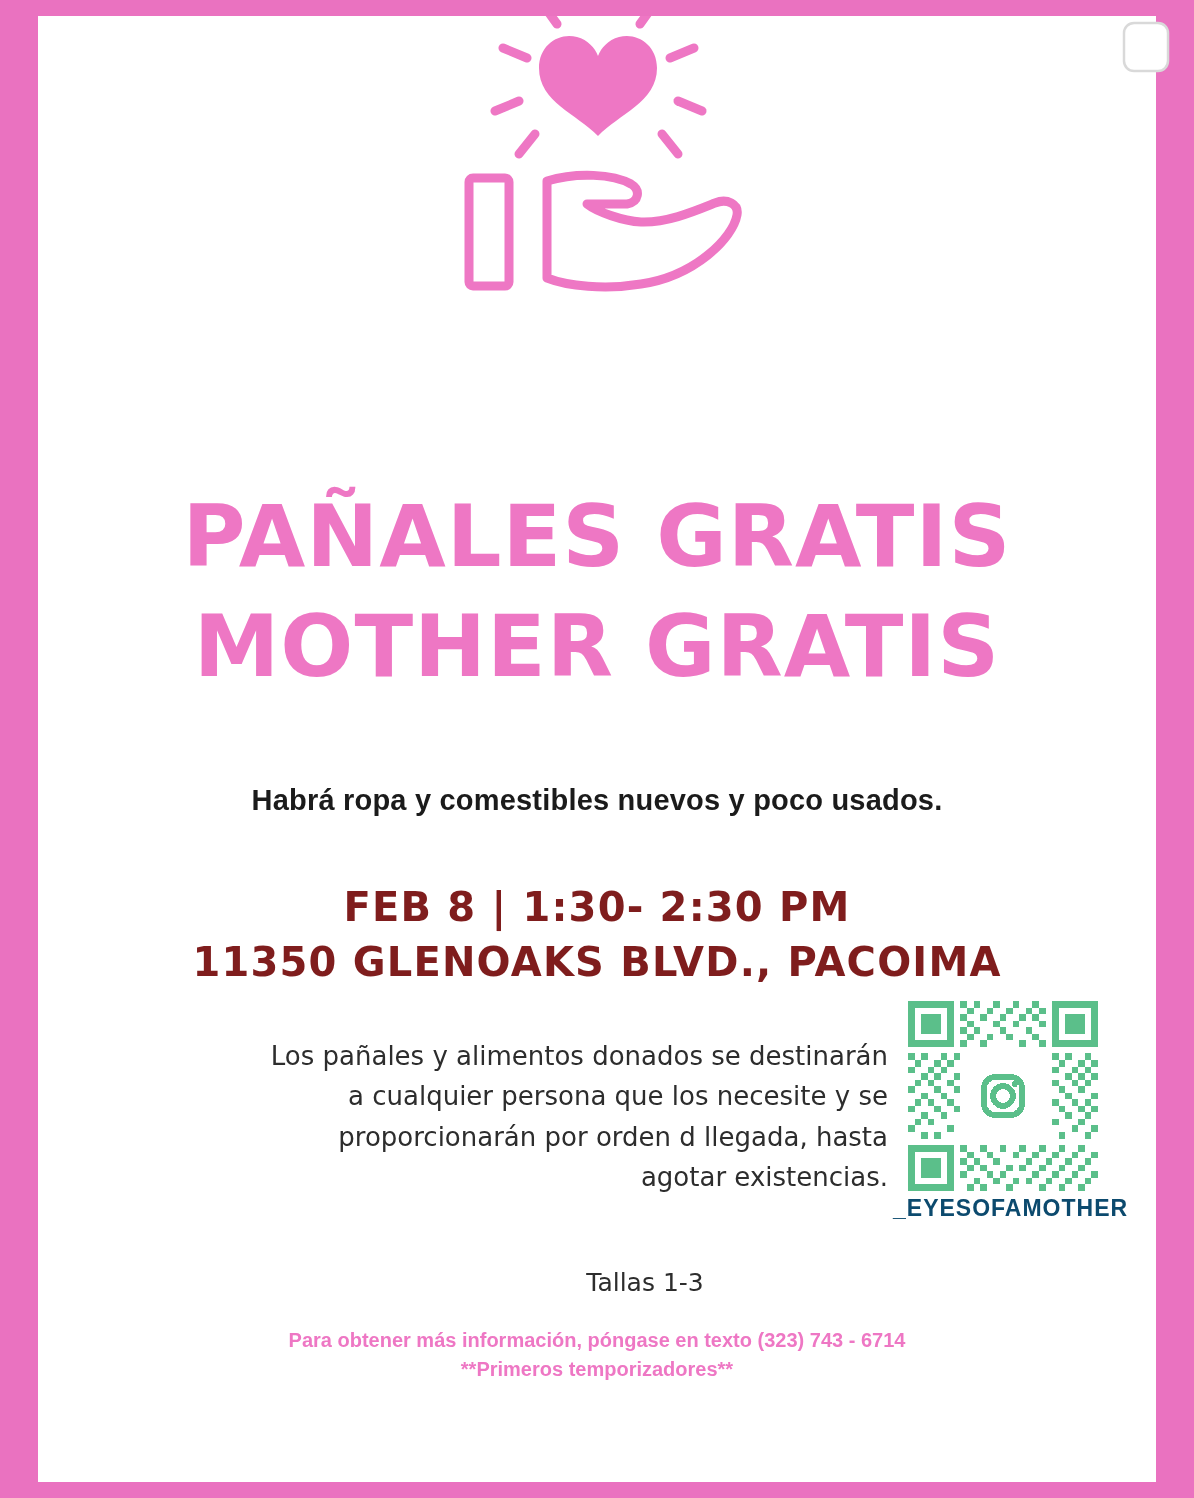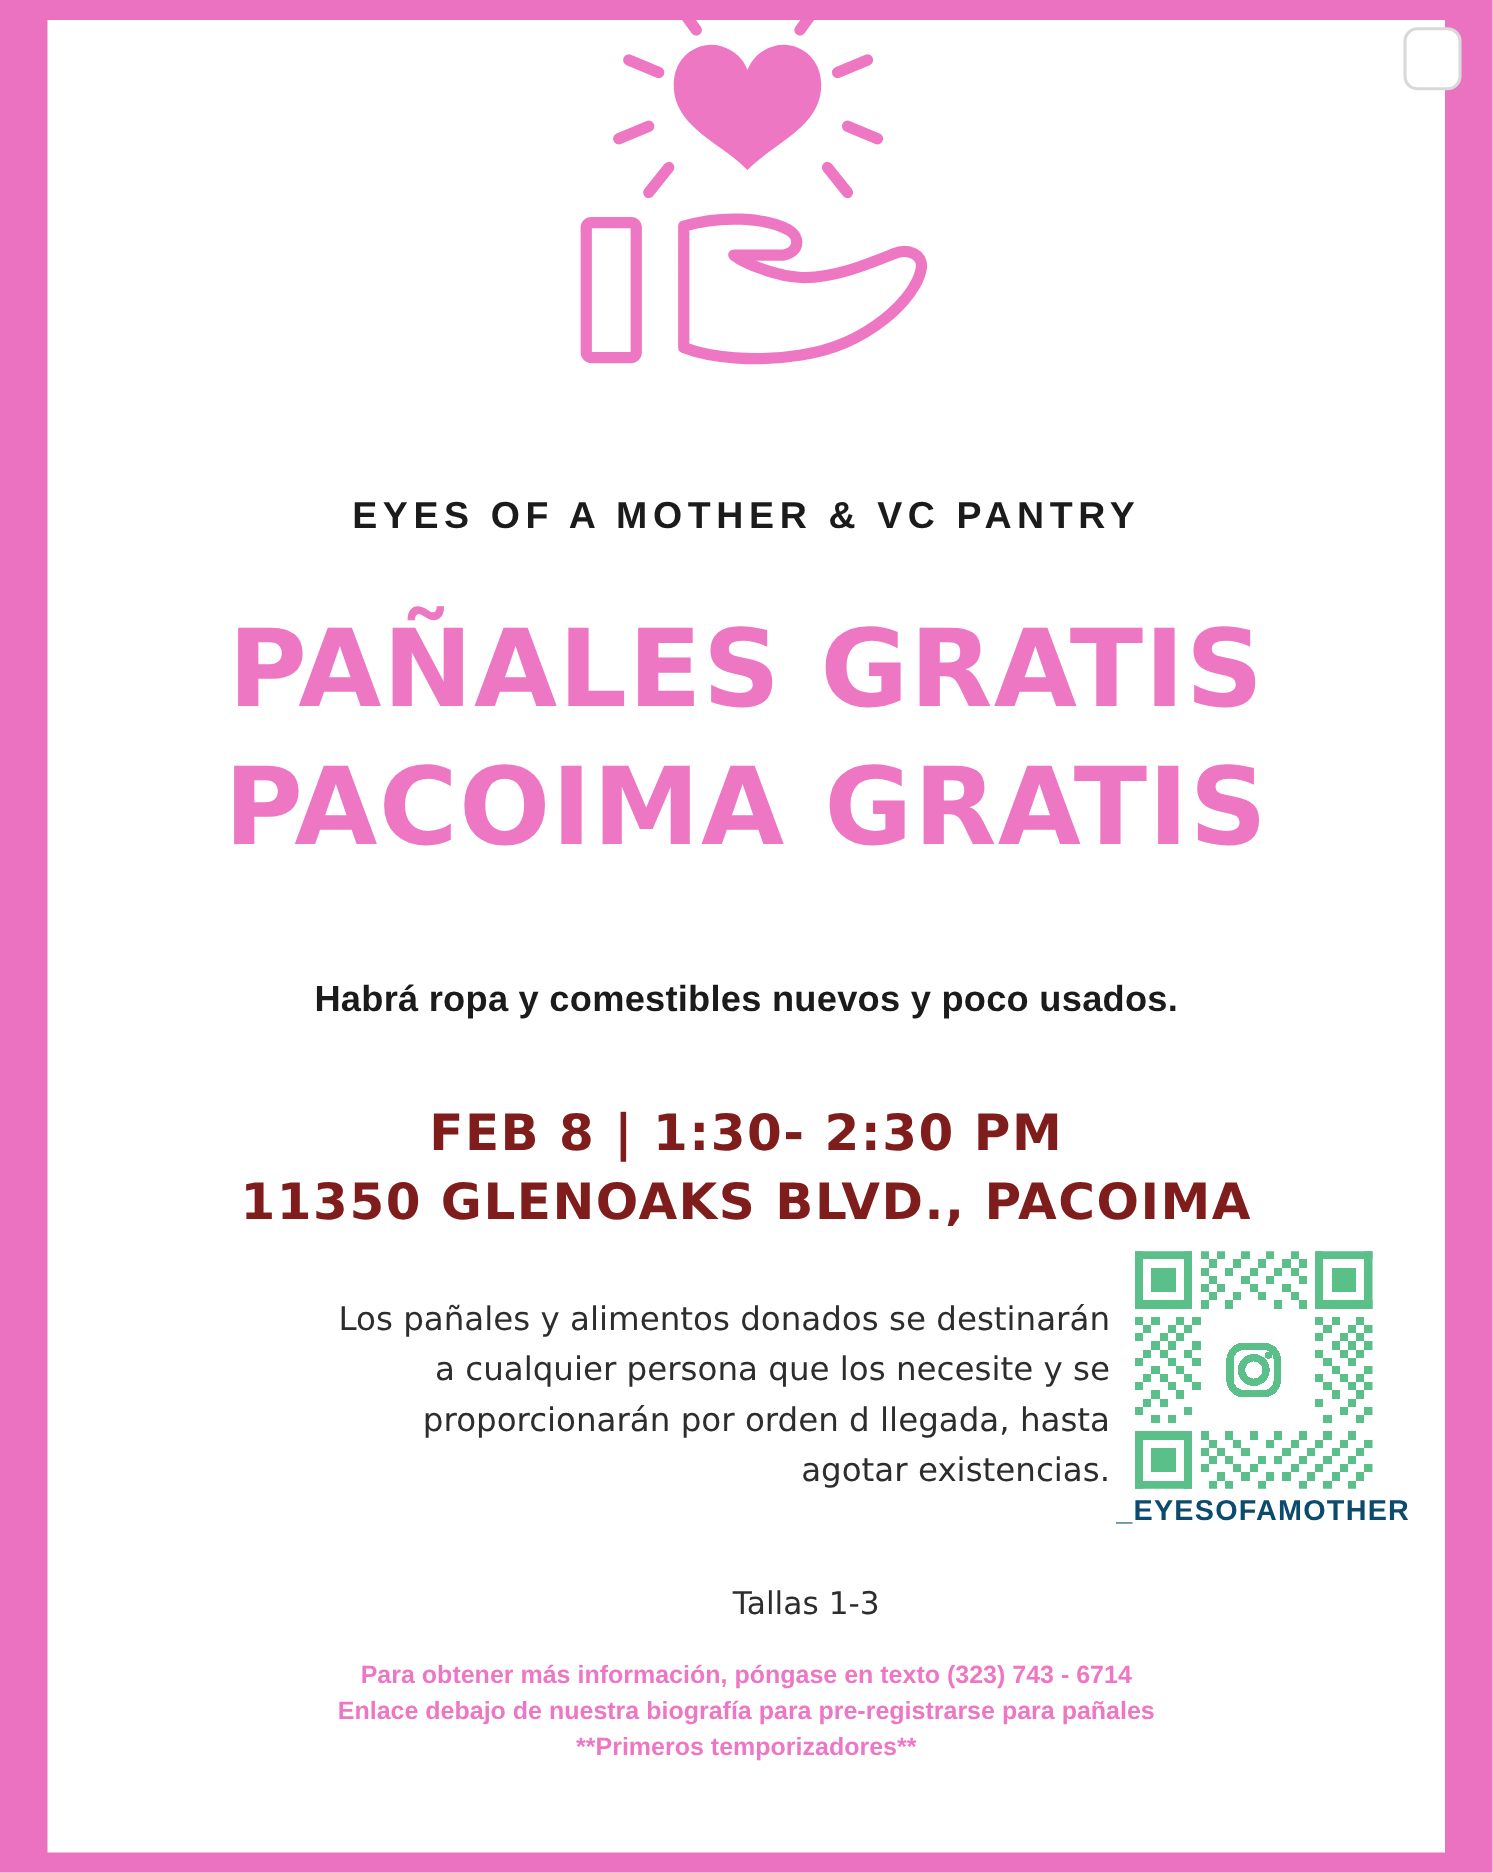--- a/index.html
+++ b/index.html
@@ -203,24 +203,23 @@
                    C 170 206, 196 215, 214 216
                    C 240 217, 268 205, 288 197
                    C 300 192, 312 198, 310 209
                    C 306 232, 268 270, 214 278
                    C 178 284, 140 280, 120 272 Z"></path>
           <rect x="42" y="172" width="40" height="108" rx="4"></rect>
         </g>
       </svg>
     </div>
 
-    <div class="org-name">EYES OF A MOTHER &amp; VC PANTRY</div>
 
     <div class="headline headline-1">PAÑALES GRATIS</div>
-    <div class="headline headline-2">PACOIMA GRATIS</div>
+    <div class="headline headline-2">MOTHER GRATIS</div>
 
     <div class="subhead">Habrá ropa y comestibles nuevos y poco usados.</div>
 
     <div class="when-where when">FEB 8  | 1:30- 2:30 PM</div>
     <div class="when-where where">11350 GLENOAKS BLVD., PACOIMA</div>
 
     <div class="body-text">Los pañales y alimentos donados se destinarán a cualquier persona que los necesite y se proporcionarán por orden d llegada, hasta agotar existencias.</div>
 
     <div class="sizes">Tallas 1-3</div>
 
@@ -403,21 +402,20 @@
           <rect x="11.6" y="11.6" width="5.8" height="5.8" rx="1.7" ry="1.7" fill="none" stroke="#5bbf8a" stroke-width="0.9"></rect>
           <circle cx="14.5" cy="14.5" r="1.5" fill="none" stroke="#5bbf8a" stroke-width="0.9"></circle>
           <circle cx="16.3" cy="12.7" r="0.45" fill="#5bbf8a"></circle>
         </g>
       </svg>
       <div class="qr-handle">_EYESOFAMOTHER</div>
     </div>
 
     <div class="footer">
       <div>Para obtener más información, póngase en  texto  (323) 743 - 6714</div>
-      <div>Enlace debajo de nuestra biografía para pre-registrarse para pañales</div>
       <div>**Primeros temporizadores**</div>
     </div>
 
   </div>
 
   <svg class="corner-icon" viewBox="0 0 56 58">
     <rect x="6" y="3" width="44" height="48" rx="10" ry="10" fill="#ffffff" stroke="#d9d9d9" stroke-width="2.5"></rect>
     <path d="M16 41 L16 48" stroke="#ffffff" stroke-width="3"></path>
   </svg>
 </div>

